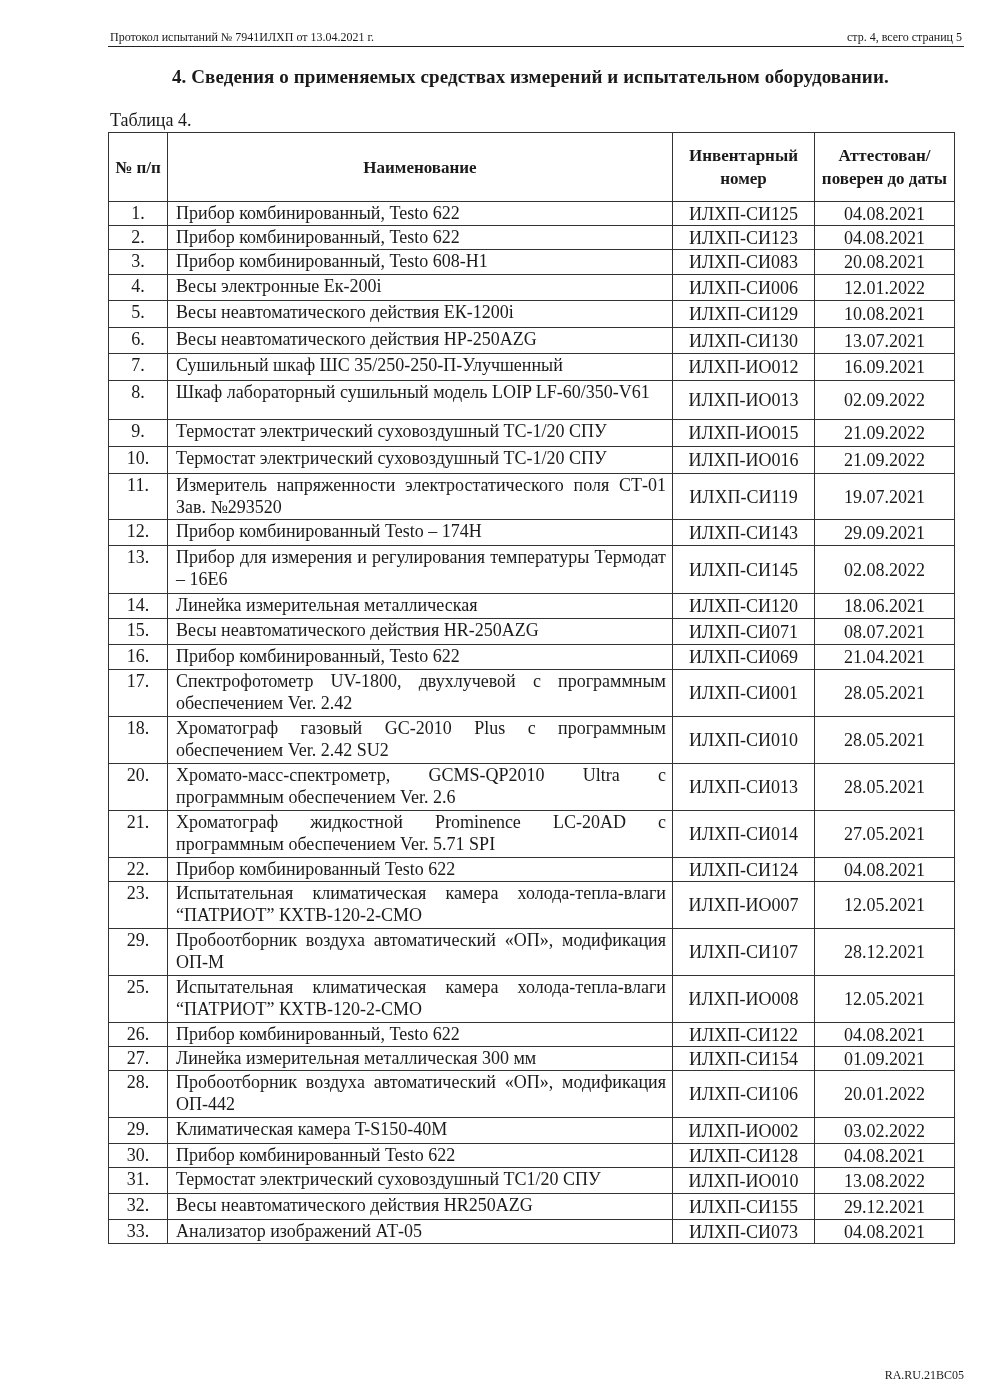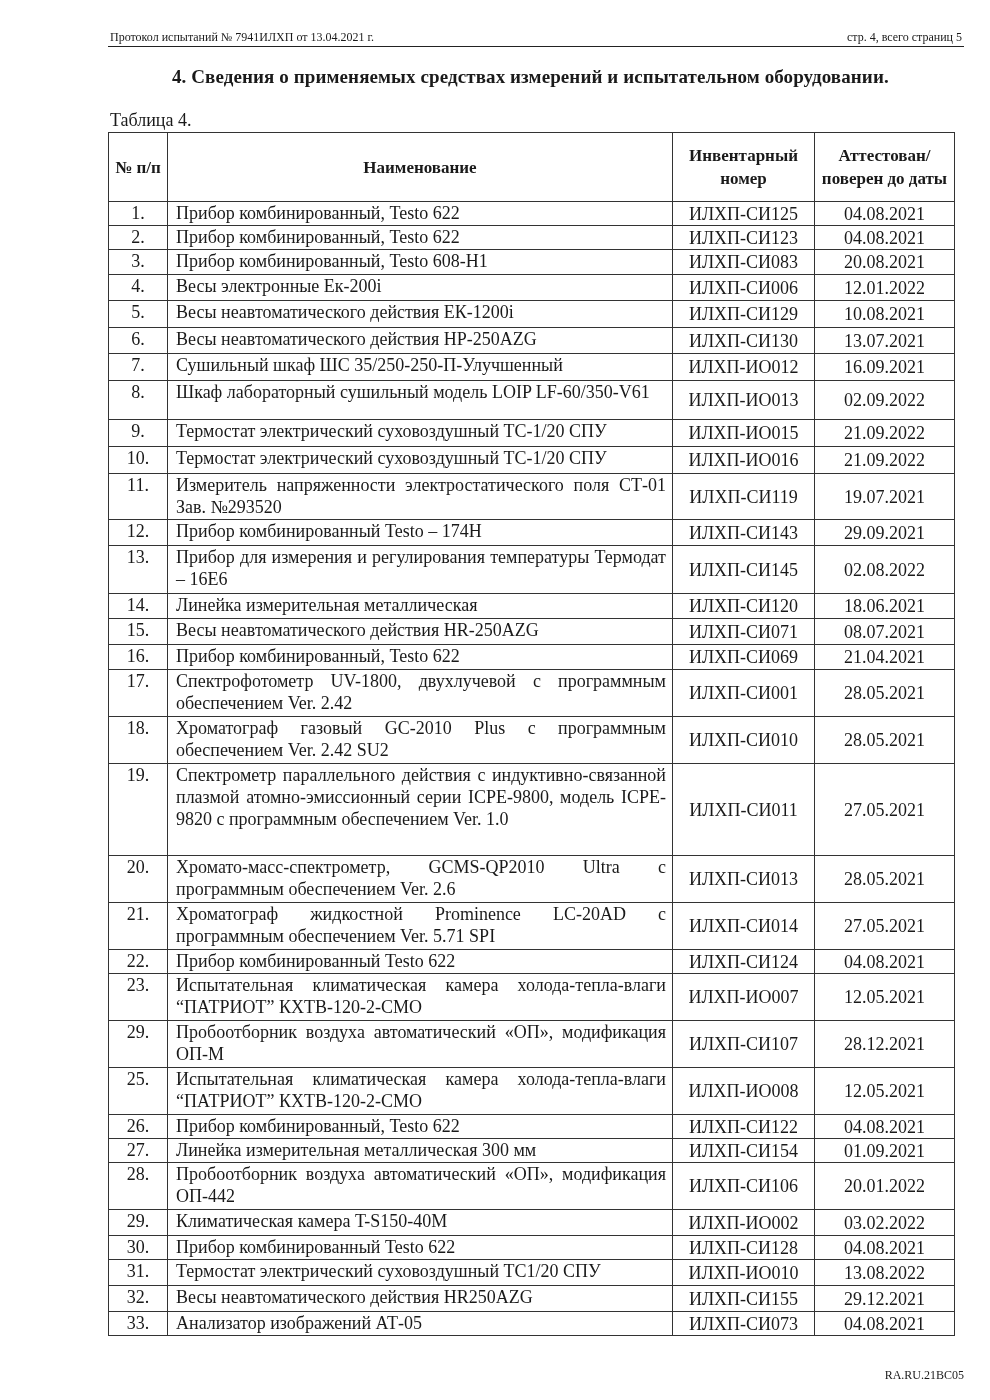--- a/index.html
+++ b/index.html
@@ -170,26 +170,20 @@
         <td class="name">Спектрофотометр UV-1800, двухлучевой с программным обеспечением Ver. 2.42</td>
         <td class="inv">ИЛХП-СИ001</td>
         <td class="date">28.05.2021</td>
       </tr>
       <tr style="height: 47px;">
         <td class="num">18.</td>
         <td class="name">Хроматограф газовый GC-2010 Plus с программным обеспечением Ver. 2.42 SU2</td>
         <td class="inv">ИЛХП-СИ010</td>
         <td class="date">28.05.2021</td>
       </tr>
-      <tr style="height: 92px;">
-        <td class="num">19.</td>
-        <td class="name">Спектрометр параллельного действия с индуктивно-связанной плазмой атомно-эмиссионный серии ICPE-9800, модель ICPE-9820 с программным обеспечением Ver. 1.0</td>
-        <td class="inv">ИЛХП-СИ011</td>
-        <td class="date">27.05.2021</td>
-      </tr>
       <tr style="height: 47px;">
         <td class="num">20.</td>
         <td class="name">Хромато-масс-спектрометр, GCMS-QP2010 Ultra с программным обеспечением Ver. 2.6</td>
         <td class="inv">ИЛХП-СИ013</td>
         <td class="date">28.05.2021</td>
       </tr>
       <tr style="height: 47px;">
         <td class="num">21.</td>
         <td class="name">Хроматограф жидкостной Prominence LC-20AD с программным обеспечением Ver. 5.71 SPI</td>
         <td class="inv">ИЛХП-СИ014</td>

